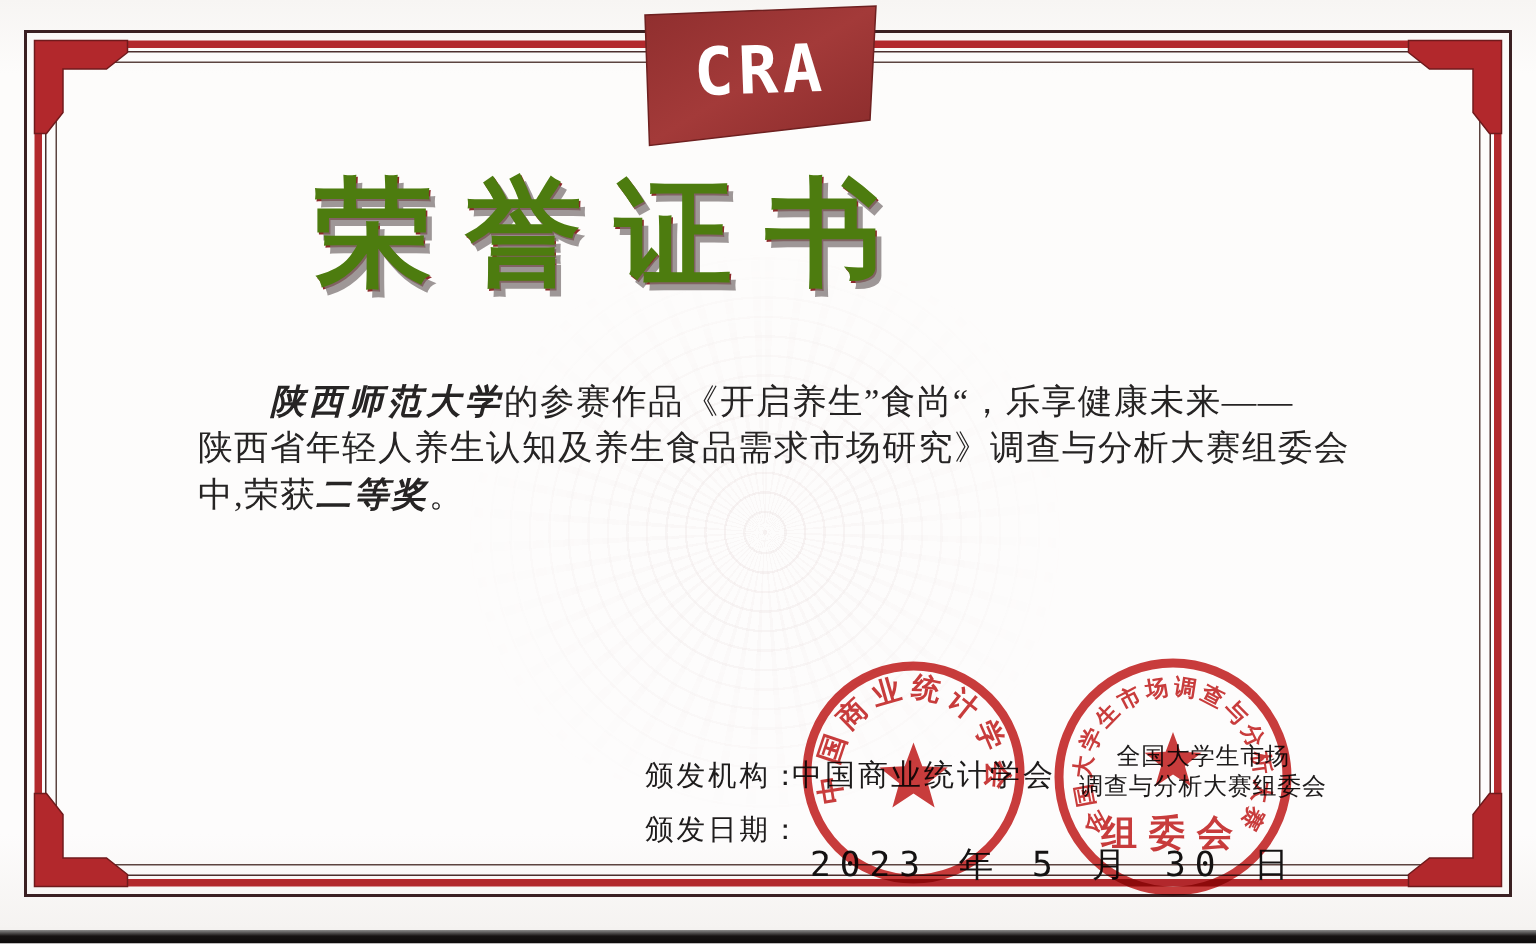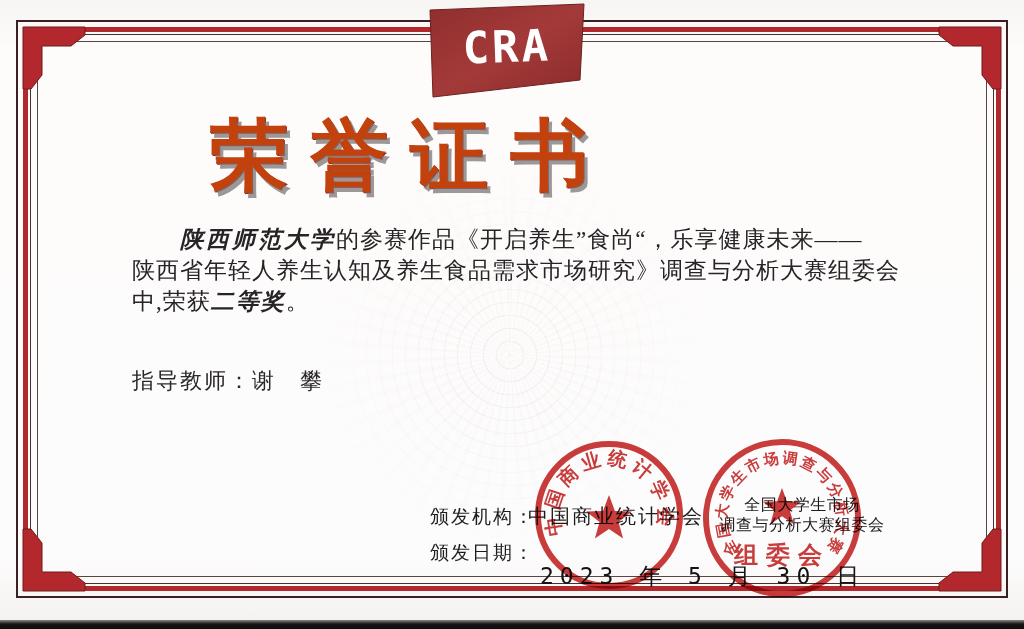--- a/index.html
+++ b/index.html
@@ -43,33 +43,33 @@
   }
   
   .banner { position: absolute; left: 420px; top: 0px; width: 176px; height: 102px; }
   .banner svg { display: block; }
   
   .title {
     position: absolute; left: 0; top: 104px; width: 820px;
     text-align: center;
     font-size: 78px; font-weight: 900;
     letter-spacing: 22px;
-    color: #c2410c;
+    color: #4d7c0f;
     text-shadow: 4px 5px 0 rgba(125,118,118,0.75), 1px 1px 0 #8c2a2c;
     font-family: Liberation Serif, serif;
   }
   
   .body-text {
     position: absolute; left: 132px; top: 224px; width: 768px;
     font-size: 23px; line-height: 31px; letter-spacing: 1px;
     color: #262424;
     font-family: "Liberation Serif", "DejaVu Serif", serif;
   }
   .body-line { white-space: nowrap; }
-  .indent { padding-left: 48px; }
+  .indent { padding-left: 48px; margin-top: 28px; }
   .school { font-weight: bold; font-style: italic; letter-spacing: 3px; }
   .award  { font-weight: bold; font-style: italic; letter-spacing: 2px; text-align: right; }
   .team-block {
     position: absolute; left: 132px; top: 364px; width: 768px;
     font-size: 22px; line-height: 34px; letter-spacing: 2px;
     color: #2a2828;
     font-family: "Liberation Serif", "DejaVu Serif", serif;
   }
   
   .issuer-label, .date-label {
@@ -141,21 +141,20 @@
 
 <div class="title">荣誉证书</div>
 
 <div class="body-text">
   <div class="body-line indent"><span class="school">陕西师范大学</span><span>的参赛作品《开启养生”食尚“，乐享健康未来——</span></div>
   <div class="body-line">陕西省年轻人养生认知及养生食品需求市场研究》调查与分析大赛组委会</div>
   <div class="body-line"><span>中,荣获</span><span class="award">二等奖</span><span>。</span></div>
 </div>
 
 <div class="team-block">
-  <div>指导教师：谢　攀</div>
 </div>
 
 <div class="issuer-label">颁发机构：</div>
 <div class="org1">中国商业统计学会</div>
 <div class="org2">
   <div>全国大学生市场</div>
   <div>调查与分析大赛组委会</div>
 </div>
 <div class="date-label">颁发日期：</div>
 <div class="date-value">2023 年 5 月 30 日</div>

